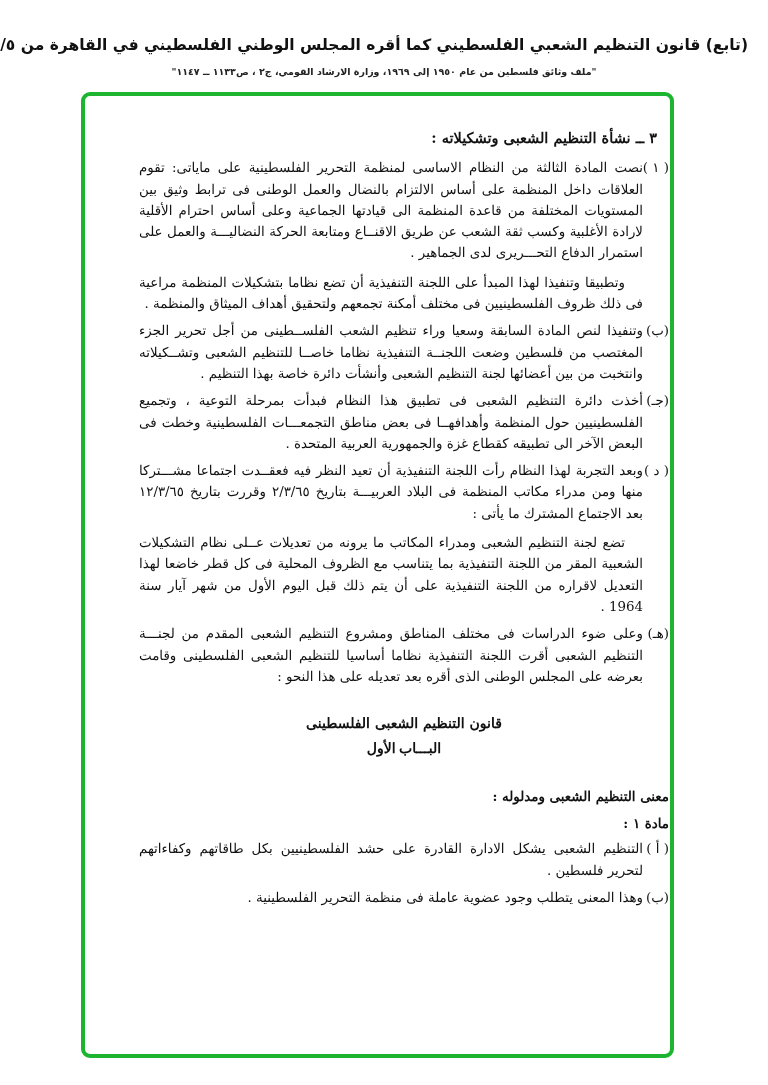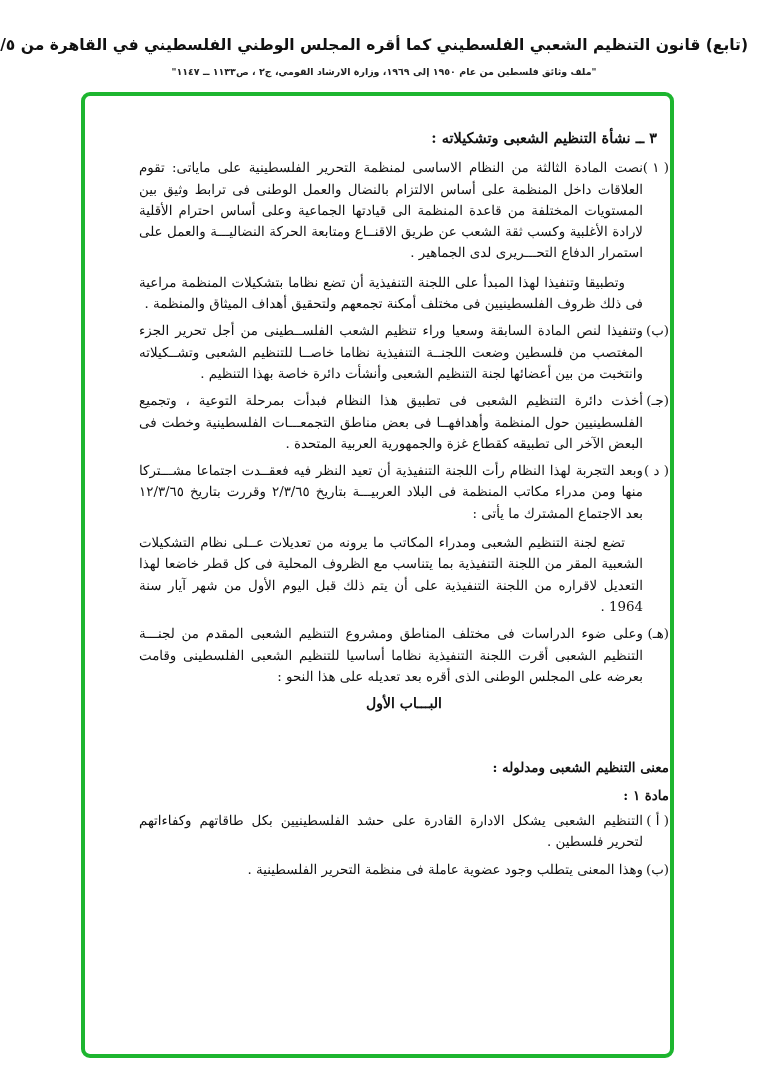--- a/index.html
+++ b/index.html
@@ -13,21 +13,21 @@
     border:4px solid #1db52f; border-radius:9px; background:#fff; }
   .content { position:absolute; left:139px; top:118px; width:530px; direction:rtl; text-align:right;
     font-size:13.4px; line-height:21.3px; }
   .section-heading { font-weight:bold; font-size:14.5px; margin:9px 12px 9px 0; }
   .item { display:flex; flex-direction:row; margin:0 0 6px 0; }
   .item .mark { flex:0 0 auto; width:26px; white-space:nowrap; }
   .item .body { flex:1 1 auto; text-align:justify; text-align-last:right; }
   .item .body .sub { display:block; text-indent:18px; margin-top:8px; }
   .center-title { text-align:center; font-weight:bold; font-size:14px; margin:0; }
   .law-title { margin-top:26px; }
-  .chapter { margin-top:4px; margin-bottom:43px; }
+  .chapter { margin-top:4px; margin-bottom:26px;font-family:Liberation Serif, serif; }
   .subhead { font-weight:bold; margin:0 0 6px 0; }
   .article { font-weight:bold; margin:0 0 4px 0; }
 </style>
 </head>
 <body>
 
 <div class="header-title">(تابع) قانون التنظيم الشعبي الفلسطيني كما أقره المجلس الوطني الفلسطيني في القاهرة من ٣١/٥ وحتى ٤/٦/١٩٥٤</div>
 <div class="header-source">"ملف وثائق فلسطين من عام ١٩٥٠ إلى ١٩٦٩، وزارة الارشاد القومي، ج٢ ، ص١١٣٣ ــ ١١٤٧"</div>
 
 <div class="frame" style="border-color: rgb(29, 181, 47);"></div>
@@ -59,20 +59,21 @@
       <span>وبعد التجربة لهذا النظام رأت اللجنة التنفيذية أن تعيد النظر فيه فعقــدت اجتماعا مشـــتركا منها ومن مدراء مكاتب المنظمة فى البلاد العربيـــة بتاريخ ٢/٣/٦٥ وقررت بتاريخ ١٢/٣/٦٥ بعد الاجتماع المشترك ما يأتى :</span>
       <span class="sub">تضع لجنة التنظيم الشعبى ومدراء المكاتب ما يرونه من تعديلات عــلى نظام التشكيلات الشعبية المقر من اللجنة التنفيذية بما يتناسب مع الظروف المحلية فى كل قطر خاضعا لهذا التعديل لاقراره من اللجنة التنفيذية على أن يتم ذلك قبل اليوم الأول من شهر آيار سنة 1964 .</span>
     </div>
   </div>
 
   <div class="item">
     <span class="mark">(هـ)</span>
     <div class="body"><span>وعلى ضوء الدراسات فى مختلف المناطق ومشروع التنظيم الشعبى المقدم من لجنـــة التنظيم الشعبى أقرت اللجنة التنفيذية نظاما أساسيا للتنظيم الشعبى الفلسطينى وقامت بعرضه على المجلس الوطنى الذى أقره بعد تعديله على هذا النحو :</span></div>
   </div>
 
+  <div class="center-title law-title">قانون التنظيم الشعبى الفلسطينى</div>
   <div class="center-title chapter">البـــاب الأول</div>
 
   <div class="subhead">معنى التنظيم الشعبى ومدلوله :</div>
   <div class="article">مادة ١ :</div>
 
   <div class="item">
     <span class="mark">( أ )</span>
     <div class="body"><span>التنظيم الشعبى يشكل الادارة القادرة على حشد الفلسطينيين بكل طاقاتهم وكفاءاتهم لتحرير فلسطين .</span></div>
   </div>
   <div class="item">

